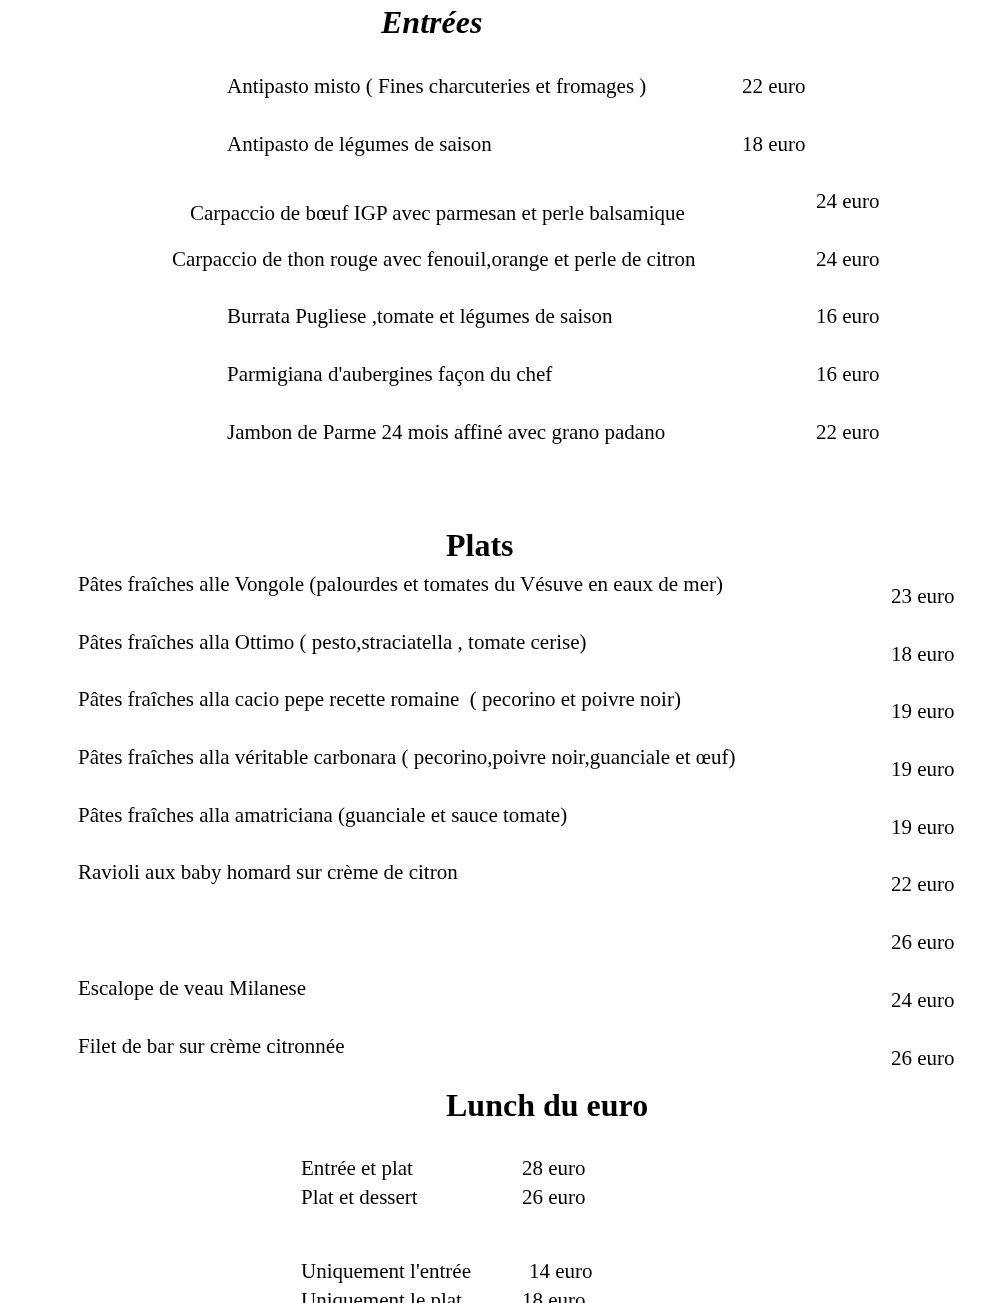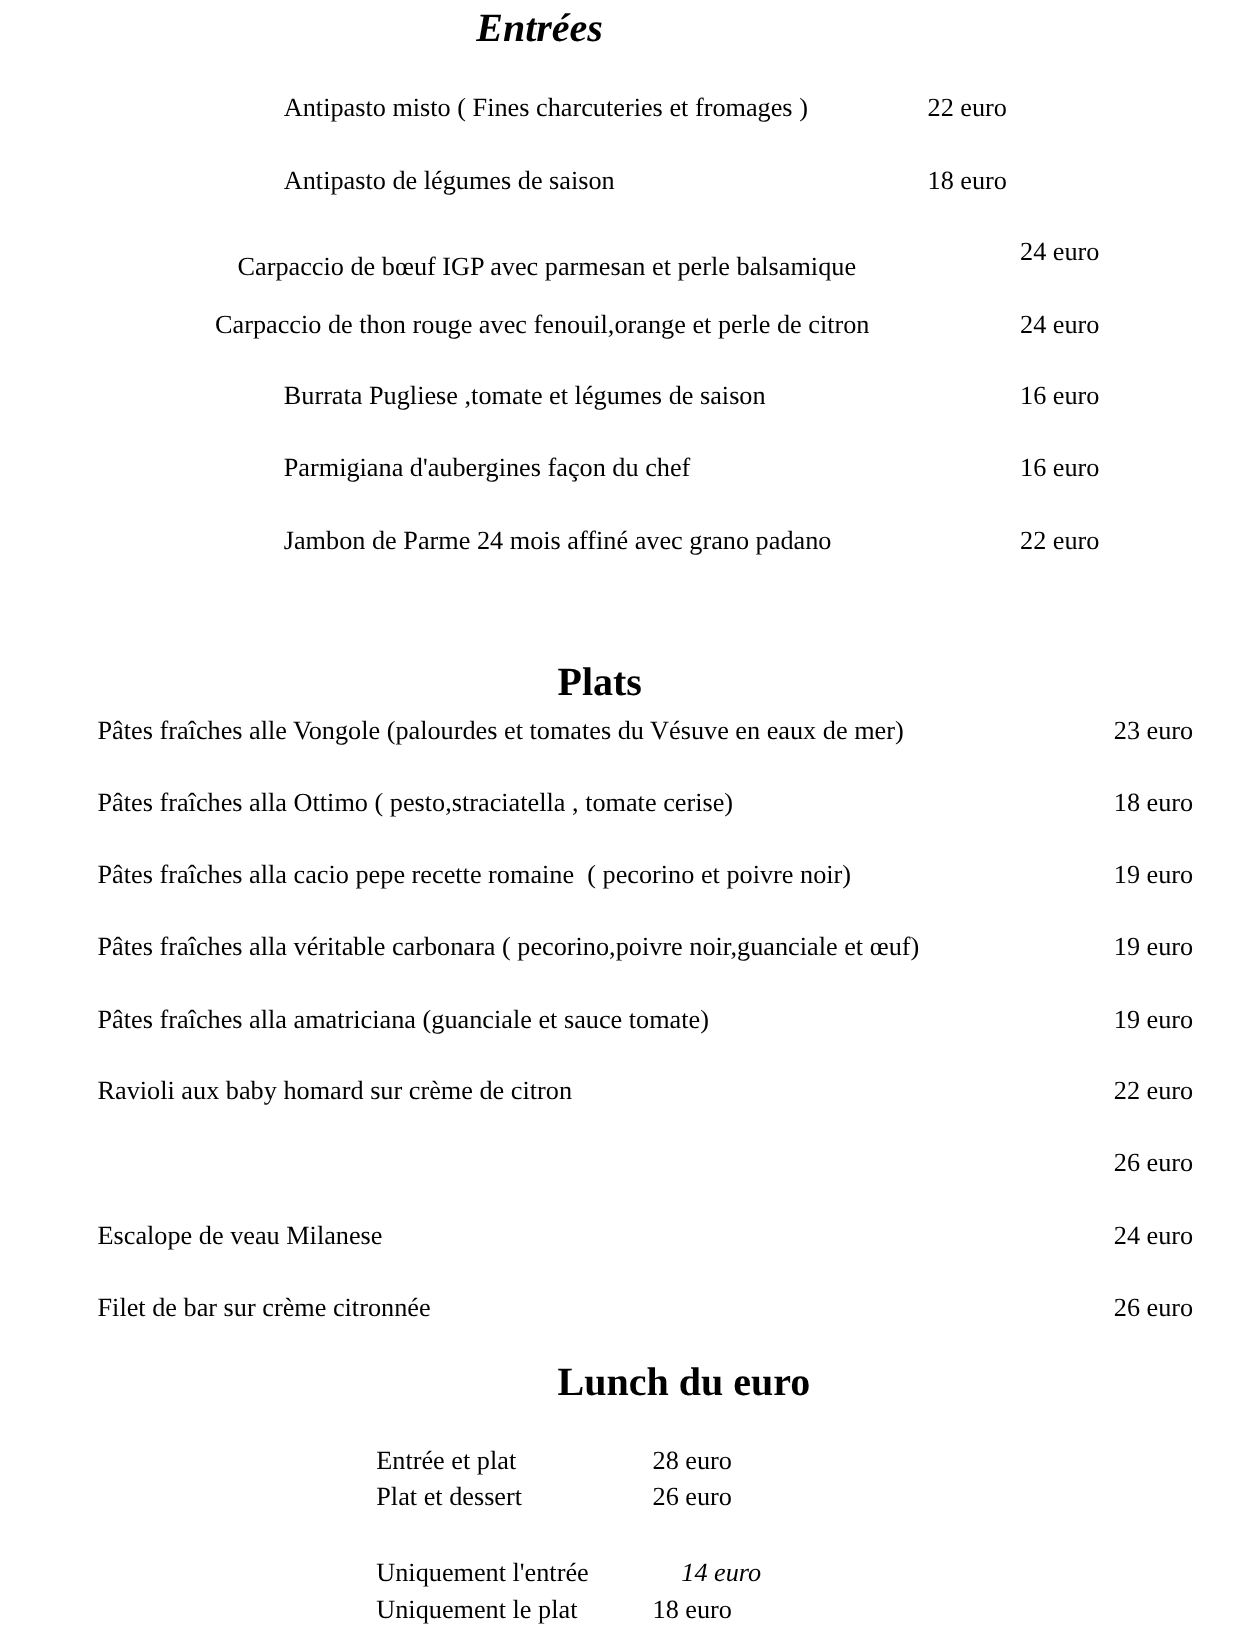--- a/index.html
+++ b/index.html
@@ -41,29 +41,29 @@
   #rows-entrees .name { left: 227px; }
   #rows-entrees .row:nth-child(3) .name { left: 190px; margin-top: 12px; }
   #rows-entrees .row:nth-child(4) .name { left: 172px; }
   #rows-entrees .price { left: 742px; }
   #rows-entrees .row:nth-child(n+3) .price { left: 816px; }
 
   
   #rows-plats { top: 571px; }
   #rows-plats .row { height: 57.7px; }
   #rows-plats .name { left: 78px; }
-  #rows-plats .price { left: 891px; }
+  #rows-plats .price { left: 891px; margin-top: 12px; }
 
   
   #rows-lunch { top: 1155px; text-align: center; }
   #rows-lunch .row { height: 29px; }
-  #rows-lunch .row:nth-child(3) { margin-top: 32px; }
+  #rows-lunch .row:nth-child(3) { margin-top: 45px; }
   #rows-lunch .name { left: 301px; }
   #rows-lunch .price { left: 522px; }
-  #rows-lunch .row:nth-child(3) .price { left: 545px; font-style: italic; }
+  #rows-lunch .row:nth-child(3) .price { left: 529px; }
 </style>
 </head>
 <body>
 
 <div class="page">
 
   <h1 class="title" id="title-entrees">Entrées</h1>
   <div class="rows" id="rows-entrees">
       <div class="row">
         <span class="name">Antipasto misto ( Fines charcuteries et fromages )</span>

